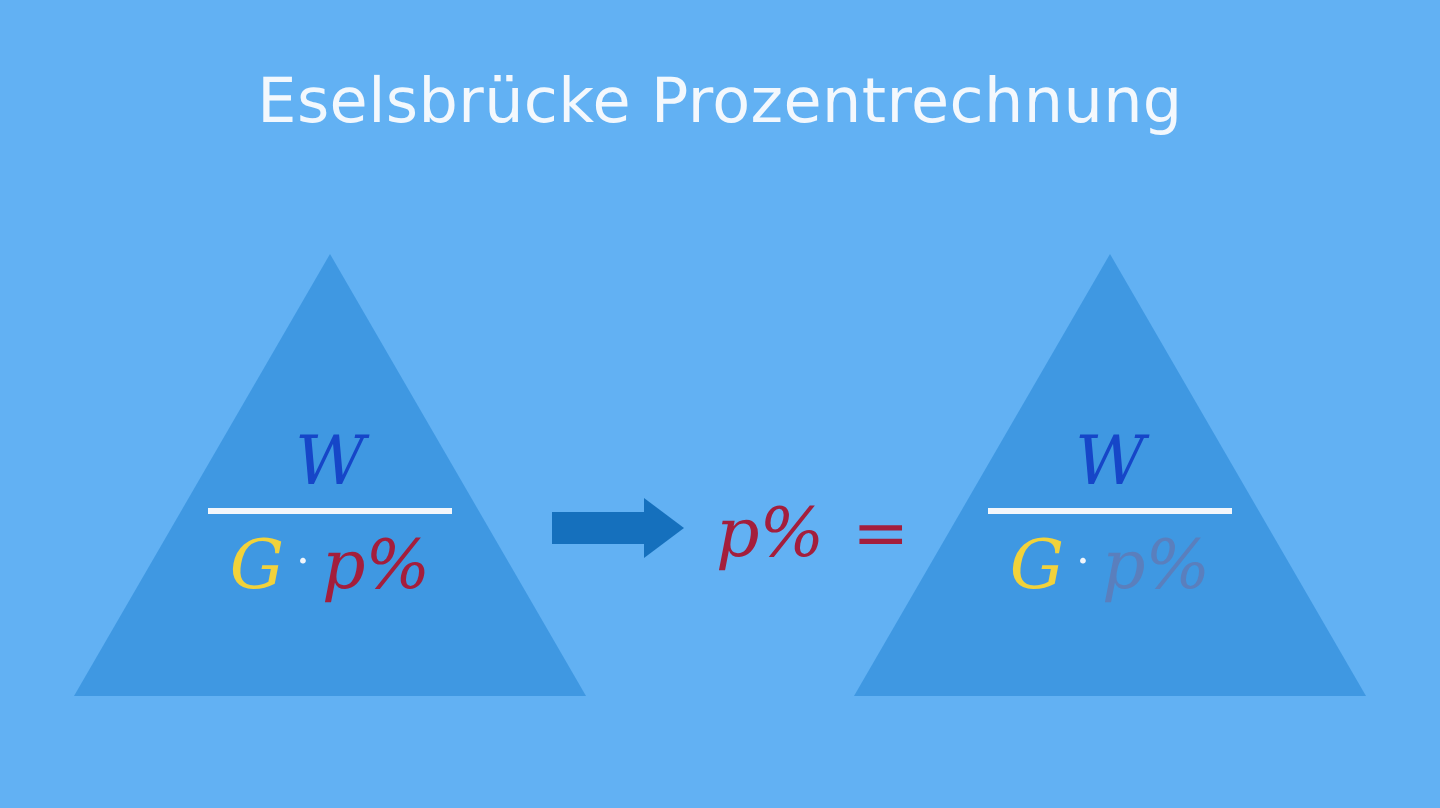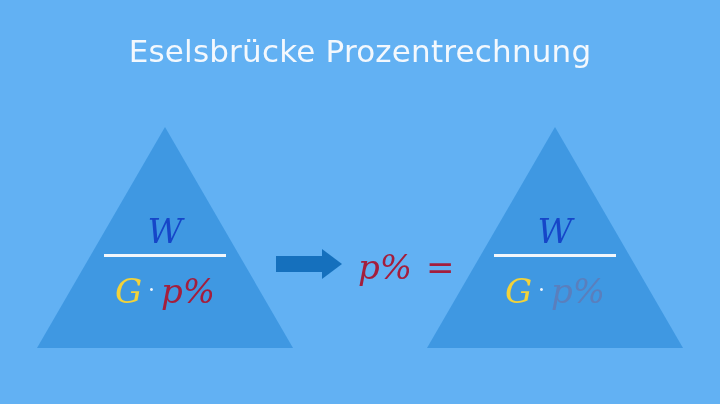--- a/index.html
+++ b/index.html
@@ -15,21 +15,21 @@
     font-family: "DejaVu Sans", sans-serif;
     font-size: 31px; letter-spacing: 0.2px;
   }
   svg.canvas { position: absolute; left: 0; top: 0; }
   .math { font-family: "DejaVu Serif", serif; font-style: italic; }
   .frac {
     position: absolute; width: 200px; text-align: center;
   }
   .num { font-size: 34px; line-height: 38px; }
   .bar { height: 3px; background: #f2f6fb; margin: 4px auto 6px auto; width: 122px; }
-  .den { font-size: 34px; line-height: 53px; white-space: nowrap; }
+  .den { font-size: 34px; line-height: 38px; white-space: nowrap; }
   .dot { font-style: normal; color: #f2f6fb; font-size: 22px; vertical-align: 6px; margin: 0 6px; }
   .eq {
     position: absolute; left: 358px; top: 247px;
     font-size: 34px; line-height: 40px; white-space: nowrap;
   }
   .eq .sign { font-style: normal; margin-left: 14px; }
 </style>
 </head>
 <body>
 

